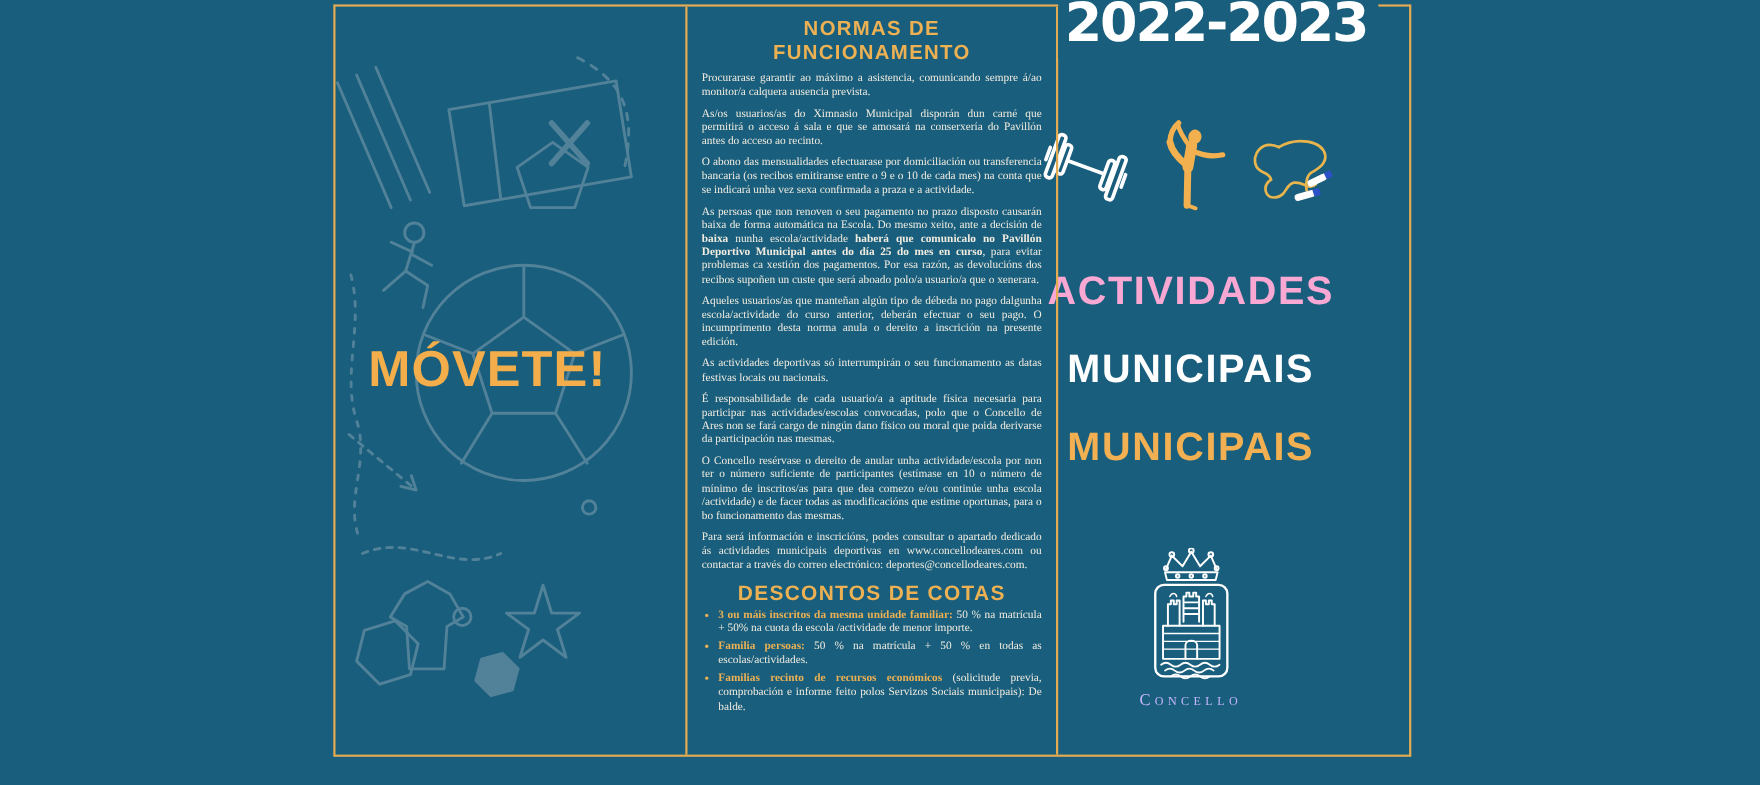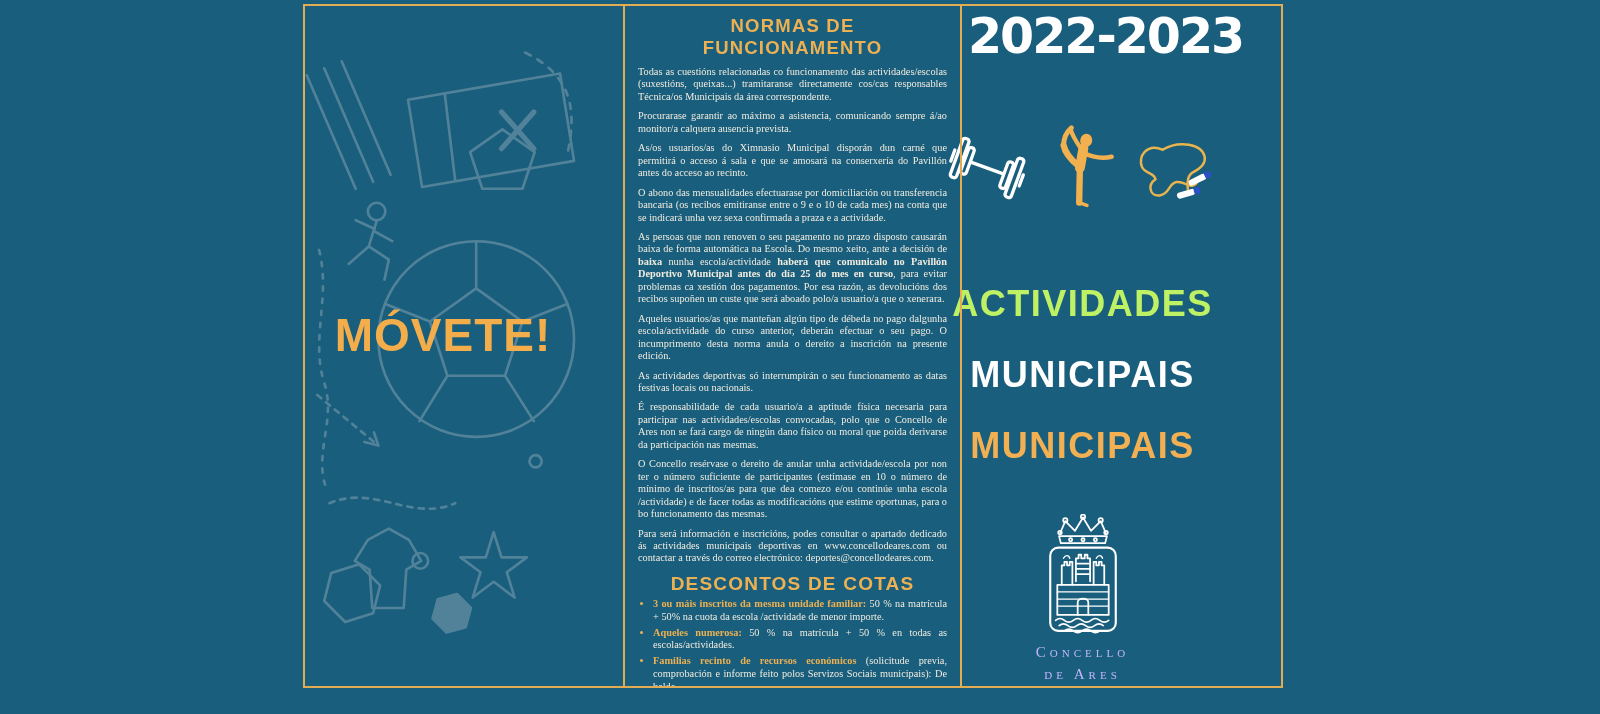--- a/index.html
+++ b/index.html
@@ -41,21 +41,21 @@
   ul.descontos{margin:3px 0 0;padding-left:15px;}
   ul.descontos li{
     font-family:"Liberation Serif",serif;font-size:10.3px;line-height:1.25;
     color:#f1ece0;text-align:justify;margin-bottom:3px;
   }
   ul.descontos li::marker{color:#edb153;}
   .lead{color:#edb153;font-weight:bold;}
   .b{font-weight:bold;}
 
   
-  .panel-right{position:absolute;left:657px;top:16px;width:273px;height:100%;text-decoration:underline;}
+  .panel-right{position:absolute;left:657px;top:0;width:273px;height:100%;text-decoration:underline;}
   .season{
     position:absolute;top:-10px;left:0px;z-index:5;
     background:#195e7c;padding:2px 10px 8px 6px;
     font-family:"DejaVu Sans",sans-serif;font-weight:bold;font-size:49px;
     line-height:0.95;letter-spacing:-2px;color:#ffffff;white-space:nowrap;
   }
   .icons-row{
     position:absolute;top:92px;left:-18px;width:100%;
     display:flex;justify-content:center;align-items:center;gap:16px;
   }
@@ -123,35 +123,34 @@
     </svg>
     <div class="movete">MÓVETE!</div>
   </div>
 
   <div class="divider" id="divider-1"></div>
   <div class="divider" id="divider-2"></div>
 
   <div class="panel-middle">
     <div class="section-title">NORMAS DE FUNCIONAMENTO</div>
     <div>
-        <p class="para"><span>Todas as cuestións relacionadas co funcionamento das actividades/escolas (suxestións, queixas...) tramitaranse directamente cos/cas responsables Técnica/os Municipais da área correspondente.</span></p>
         <p class="para"><span>Procurarase garantir ao máximo a asistencia, comunicando sempre á/ao monitor/a calquera ausencia prevista.</span></p>
         <p class="para"><span>As/os usuarios/as do Ximnasio Municipal disporán dun carné que permitirá o acceso á sala e que se amosará na conserxería do Pavillón antes do acceso ao recinto.</span></p>
         <p class="para"><span>O abono das mensualidades efectuarase por domiciliación ou transferencia bancaria (os recibos emitiranse entre o 9 e o 10 de cada mes) na conta que se indicará unha vez sexa confirmada a praza e a actividade.</span></p>
         <p class="para"><span>As persoas que non renoven o seu pagamento no prazo disposto causarán baixa de forma automática na Escola. Do mesmo xeito, ante a decisión de </span><span class="b">baixa</span><span> nunha escola/actividade </span><span class="b">haberá que comunicalo no Pavillón Deportivo Municipal antes do día 25 do mes en curso</span><span>, para evitar problemas ca xestión dos pagamentos. Por esa razón, as devolucións dos recibos supoñen un custe que será aboado polo/a usuario/a que o xenerara.</span></p>
         <p class="para"><span>Aqueles usuarios/as que manteñan algún tipo de débeda no pago dalgunha escola/actividade do curso anterior, deberán efectuar o seu pago. O incumprimento desta norma anula o dereito a inscrición na presente edición.</span></p>
         <p class="para"><span>As actividades deportivas só interrumpirán o seu funcionamento as datas festivas locais ou nacionais.</span></p>
         <p class="para"><span>É responsabilidade de cada usuario/a a aptitude física necesaria para participar nas actividades/escolas convocadas, polo que o Concello de Ares non se fará cargo de ningún dano físico ou moral que poida derivarse da participación nas mesmas.</span></p>
         <p class="para"><span>O Concello resérvase o dereito de anular unha actividade/escola por non ter o número suficiente de participantes (estímase en 10 o número de mínimo de inscritos/as para que dea comezo e/ou continúe unha escola /actividade) e de facer todas as modificacións que estime oportunas, para o bo funcionamento das mesmas.</span></p>
         <p class="para"><span>Para será información e inscricións, podes consultar o apartado dedicado ás actividades municipais deportivas en www.concellodeares.com ou contactar a través do correo electrónico: deportes@concellodeares.com.</span></p>
       </div>
     <div class="section-title descontos-title">DESCONTOS DE COTAS</div>
     <ul class="descontos">
         <li><span class="b lead">3 ou máis inscritos da mesma unidade familiar:</span><span> 50 % na matrícula + 50% na cuota da escola /actividade de menor importe.</span></li>
-        <li><span class="b lead">Aqueles numerosa:</span><span> 50 % na matrícula + 50 % en todas as escolas/actividades.</span></li>
+        <li><span class="b lead">Familia persoas:</span><span> 50 % na matrícula + 50 % en todas as escolas/actividades.</span></li>
         <li><span class="b lead">Familias recinto de recursos económicos</span><span> (solicitude previa, comprobación e informe feito polos Servizos Sociais municipais): De balde.</span></li>
       </ul>
   </div>
 
   <div class="panel-right">
     <div class="season">2022-2023</div>
 
     <div class="icons-row">
 
       <svg width="100" height="86" viewBox="0 0 130 80" style="transform:rotate(20deg)">
@@ -191,21 +190,21 @@
           </g>
           <g transform="rotate(-16 76 86)">
             <rect x="62" y="82" width="27" height="9" rx="4.5" fill="#ffffff"></rect>
             <rect x="87" y="82" width="9" height="9" rx="2" fill="#2b50c8"></rect>
           </g>
         </g>
       </svg>
     </div>
 
     <div class="big-lines">
-        <div class="big-line" style="color: #bef264; margin-top: 24px;">ACTIVIDADES</div>
+        <div class="big-line" style="color: #f9a8d4;">ACTIVIDADES</div>
         <div class="big-line" style="color: rgb(255, 255, 255);">MUNICIPAIS</div>
         <div class="big-line" style="color: rgb(242, 176, 83);">MUNICIPAIS</div>
       </div>
 
     <div class="crest-block">
       <svg width="110" height="124" viewBox="0 0 120 140">
         <g fill="none" stroke="#ffffff" stroke-width="2" stroke-linecap="round" stroke-linejoin="round">
 
           <path d="M34 22 L40 8 L51 19 L60 4 L69 19 L80 8 L86 22"></path>
           <circle cx="40" cy="7" r="2.4"></circle>
@@ -234,18 +233,17 @@
 
           <path d="M54 114 L54 100 C 54 94 66 94 66 100 L66 114" stroke-width="2"></path>
 
           <path d="M29 120 Q 34 116 39 120 T 49 120 T 59 120 T 69 120 T 79 120 T 89 120" stroke-width="1.8"></path>
           <path d="M33 126 Q 38 122 43 126 T 53 126 T 63 126 T 73 126 T 83 126" stroke-width="1.8"></path>
           <path d="M39 132 Q 44 128 49 132 T 59 132 T 69 132 T 79 132" stroke-width="1.8"></path>
         </g>
       </svg>
       <div class="crest-name">
         <div>Concello</div>
-        <div>de Ares</div>
       </div>
     </div>
   </div>
 
 </div>
 
 </body></html>

